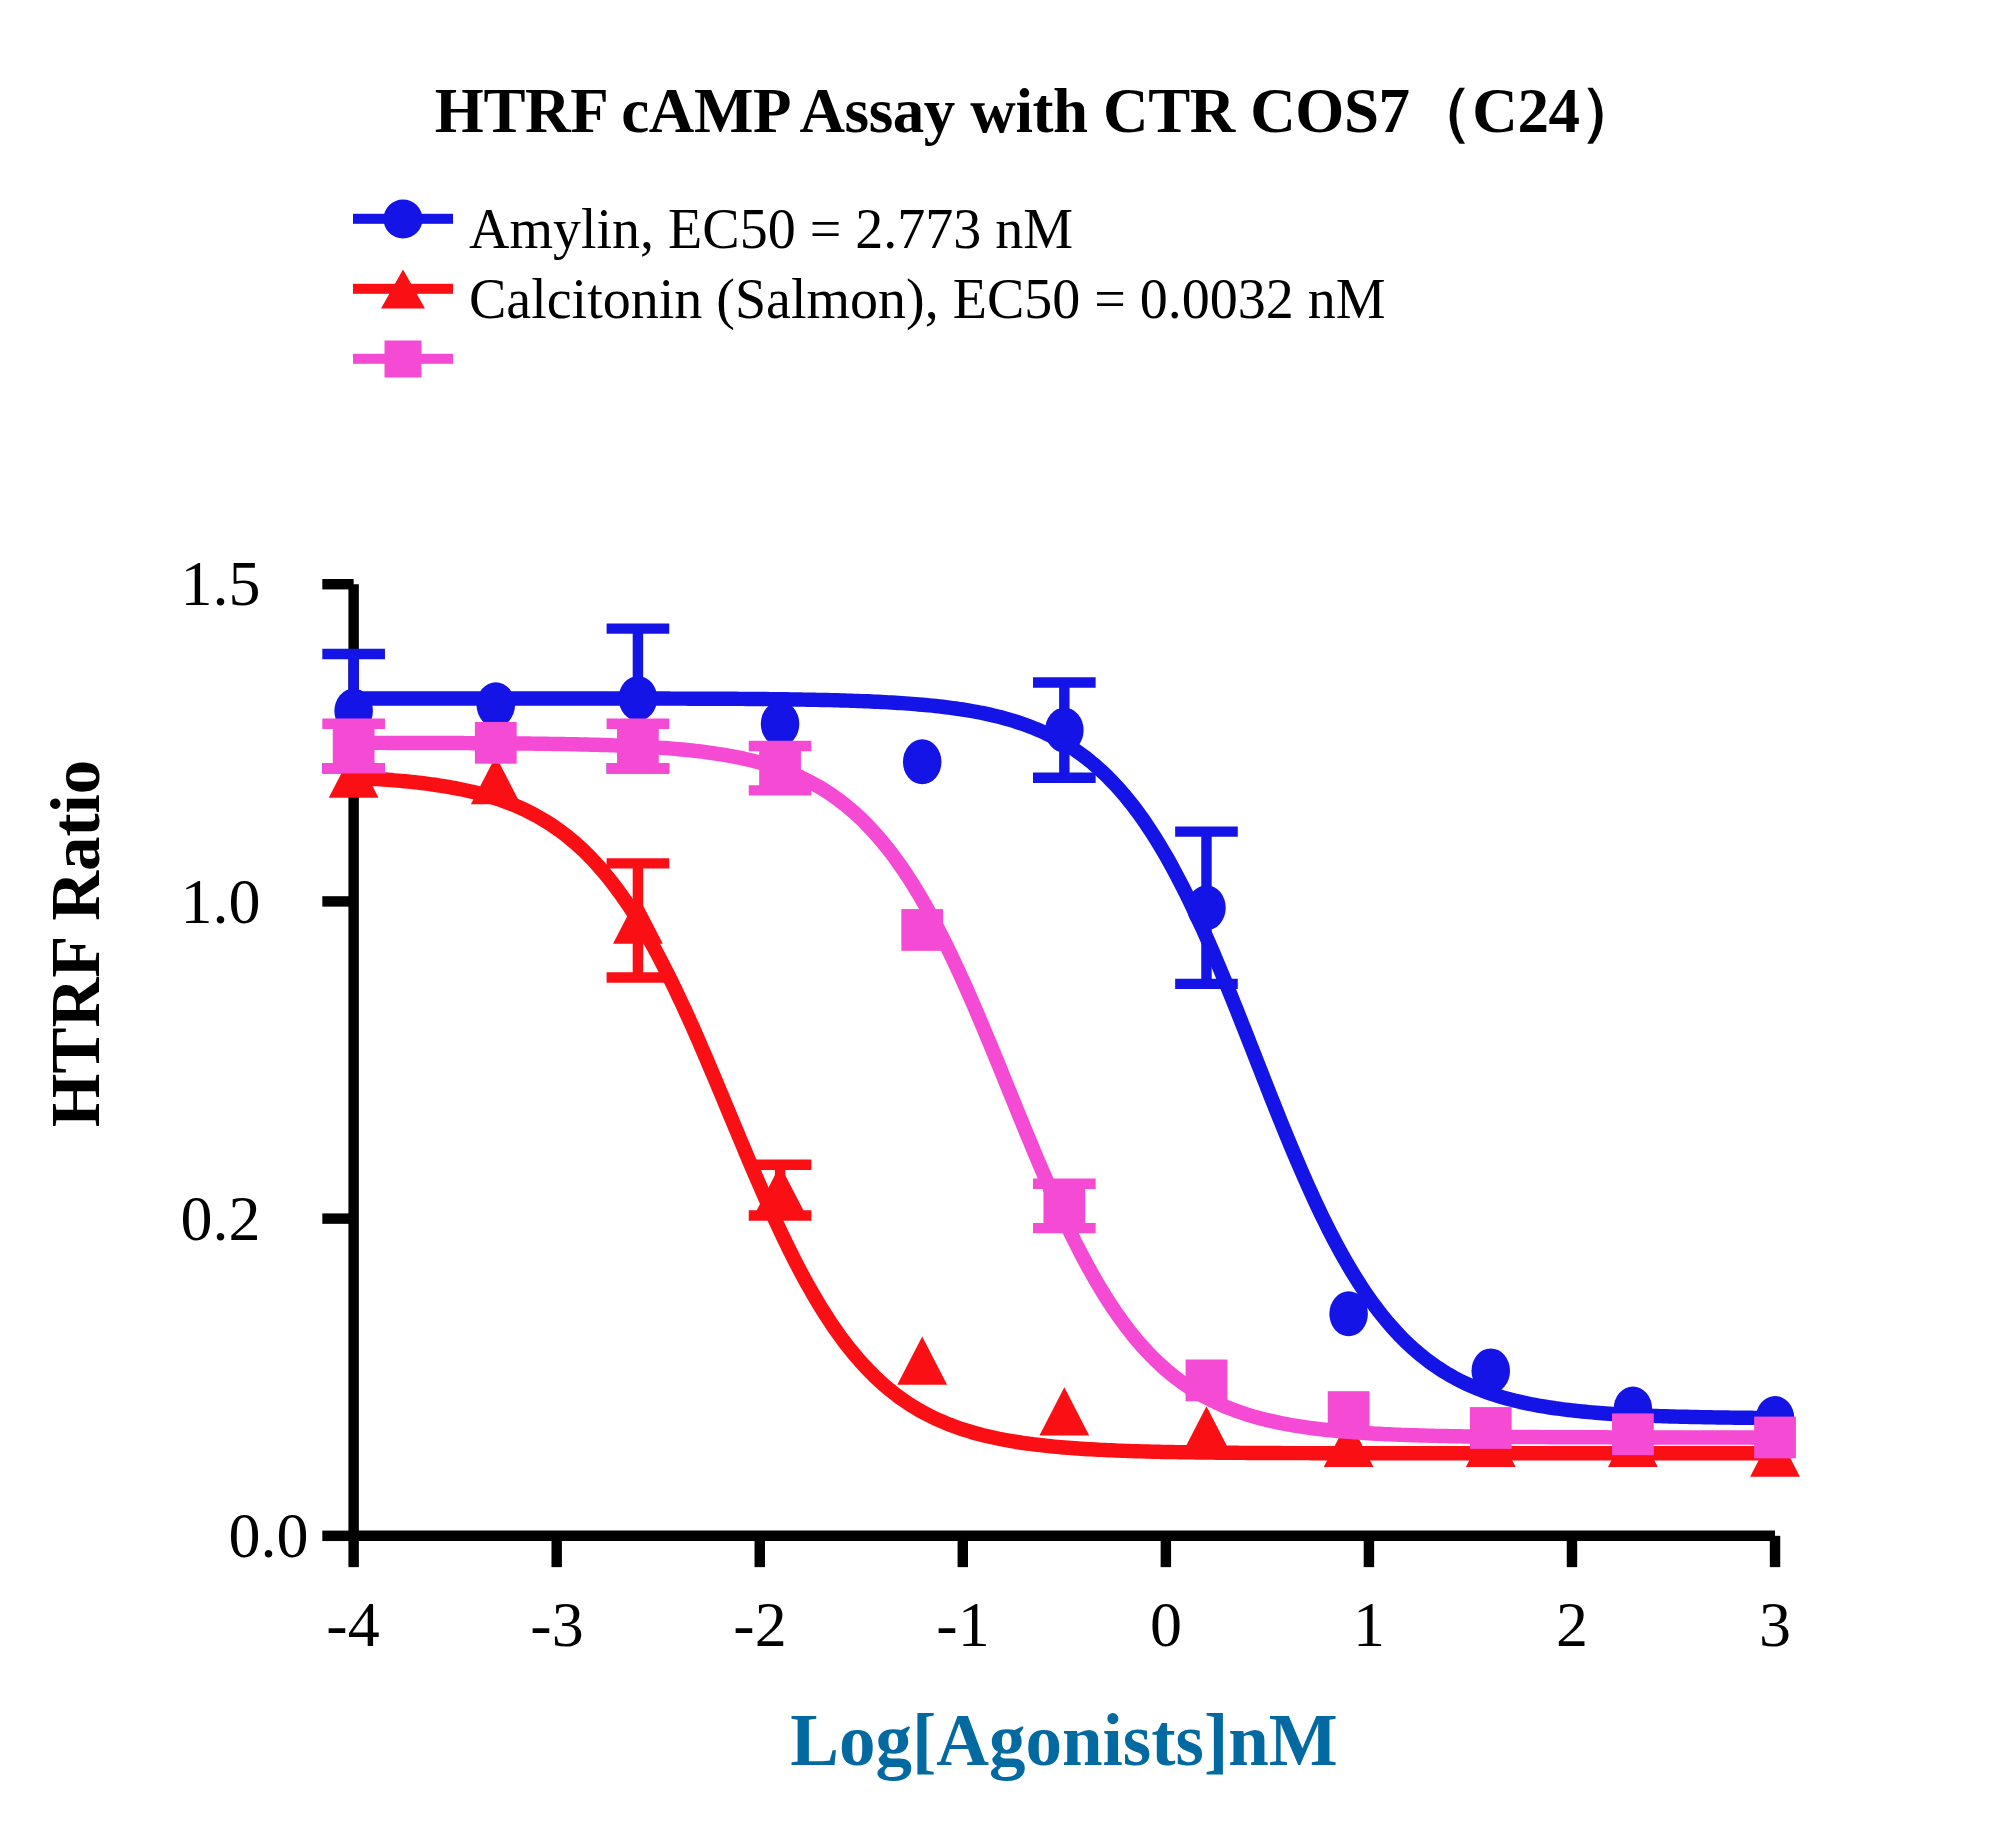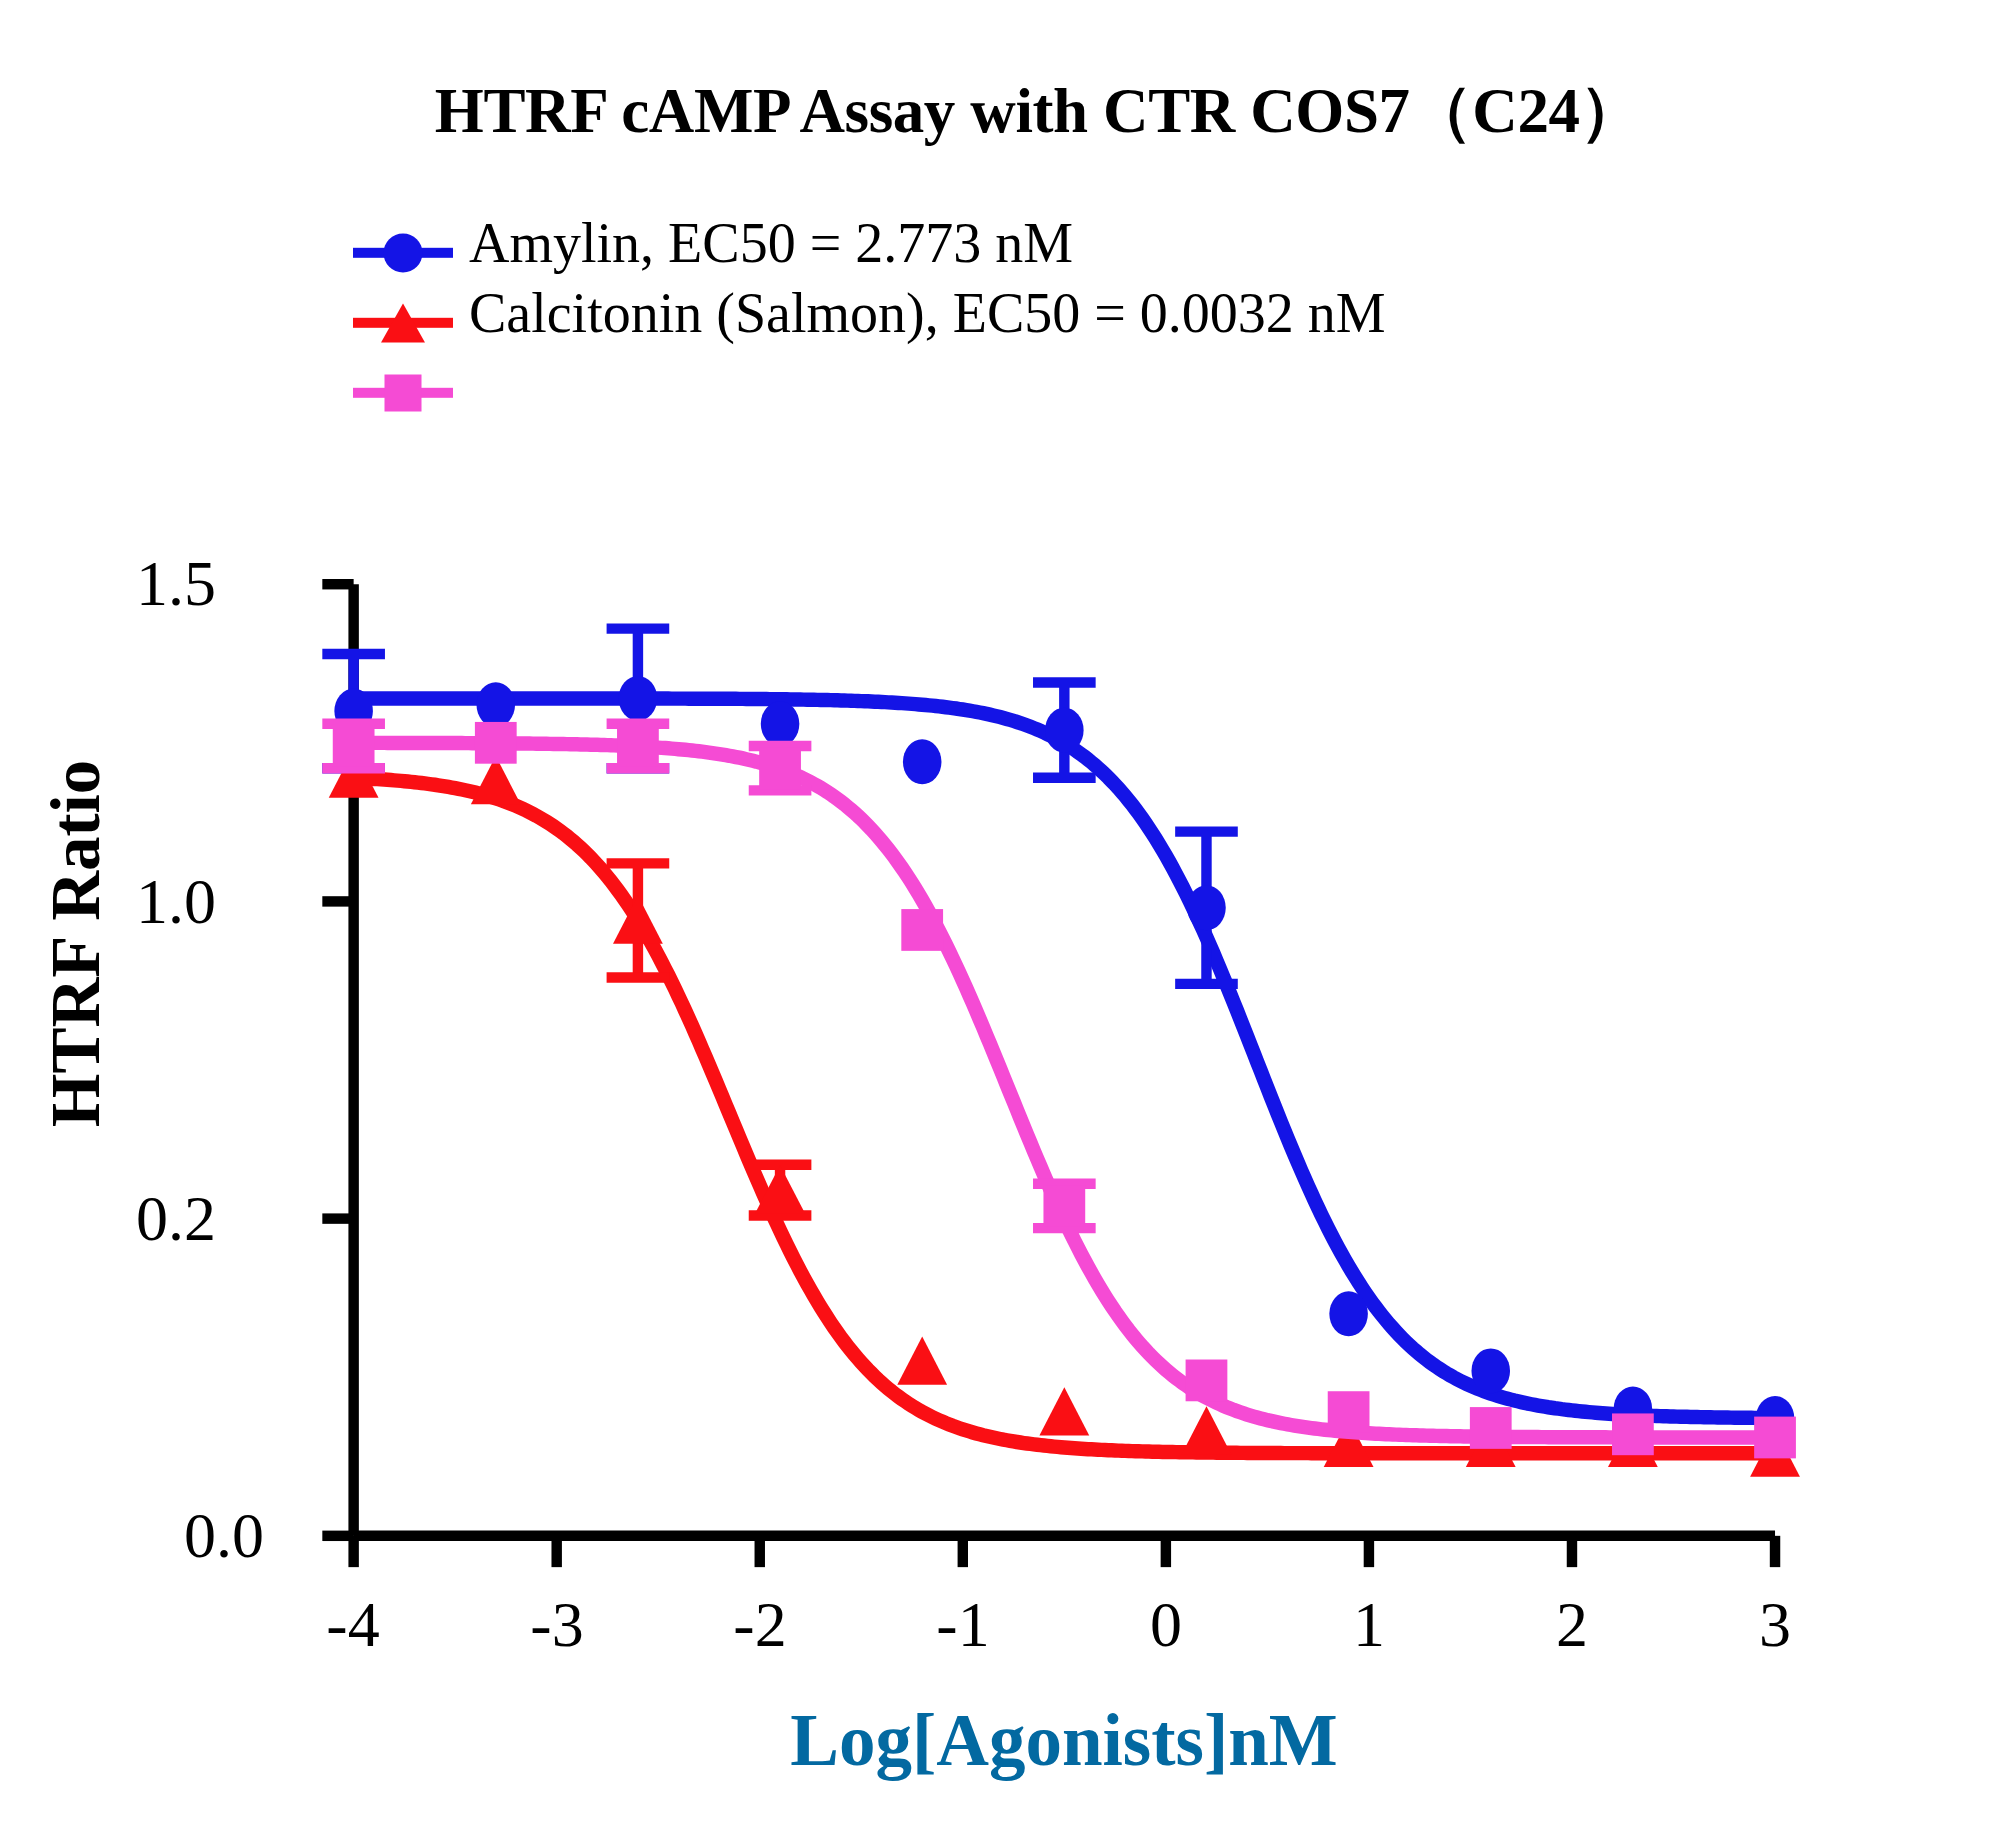--- a/index.html
+++ b/index.html
@@ -21,21 +21,21 @@
     font-size:63px;
     letter-spacing:-0.4px;
     color:#000;
     white-space:nowrap;
     margin-left:36px;
   }
 
   
   .legend { position:absolute; left:353px; top:201px; width:1647px; }
   .legend-row {
-    display:flex; align-items:flex-end;
+    display:flex; align-items:flex-start;
     height:70px;
     white-space:nowrap;
   }
   .legend-key {
     position:relative;
     width:100px; height:36px;
     flex:0 0 100px;
     margin-right:16px;
   }
   .legend-line {
@@ -85,21 +85,21 @@
     text-align:center;
     font-family:"Liberation Serif", serif;
     font-weight:bold;
     font-size:73px;
     color:#0369a1;
     white-space:nowrap;
   }
   .ytick-label {
     position:absolute;
     right:0; width:169px;
-    text-align:left;
+    text-align:center;
     font-family:"Liberation Serif", serif;
     font-size:64px;
     color:#000;
     transform:translateY(-50%);
   }
   .xtick-label {
     position:absolute;
     width:120px; text-align:center;
     font-family:"Liberation Serif", serif;
     font-size:64px;

